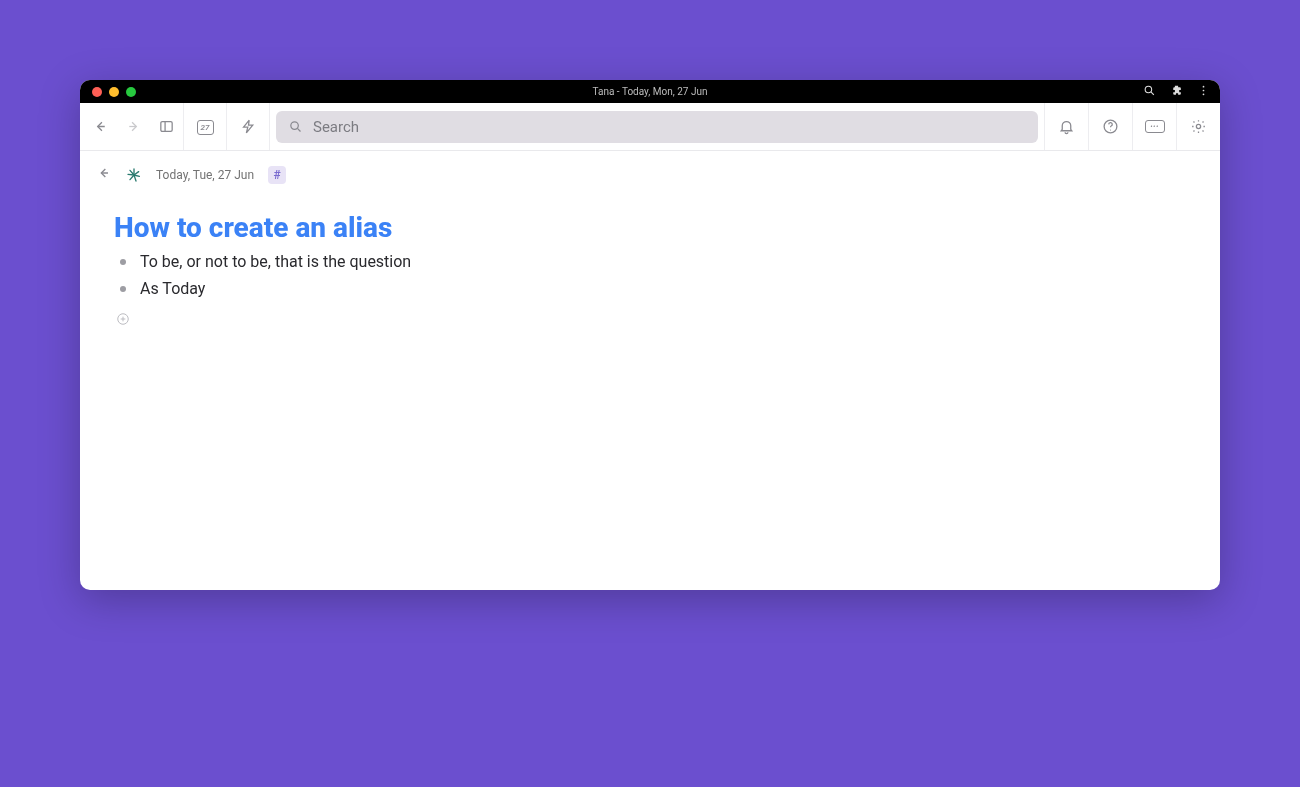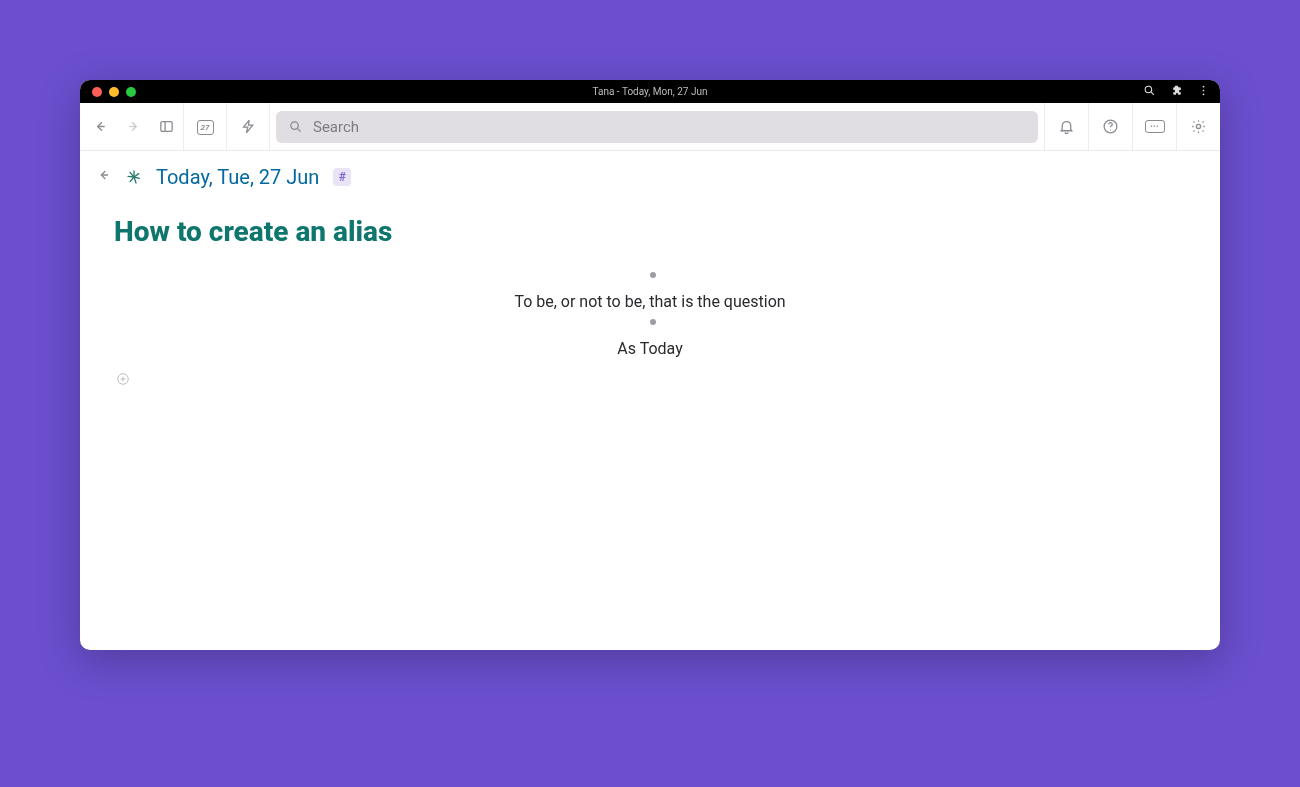--- a/index.html
+++ b/index.html
@@ -97,49 +97,48 @@
     align-items: center;
     gap: 14px;
     padding: 14px 16px 8px 16px;
   }
   .bc-back svg { width:16px; height:16px; stroke:#8a8a90; fill:none; stroke-width:2; }
   .bc-logo {
     width: 16px; height: 16px;
     display: inline-flex; align-items: center; justify-content: center;
   }
   .bc-logo svg { width:16px; height:16px; }
-  .bc-text { color: #0369a1; font-size: 20px; }
+  .bc-text { color: #737373; font-size: 12px; }
   .bc-tag {
     width: 18px; height: 18px;
     background: #e8e3f6;
     color: #7a6bd0;
     border-radius: 4px;
     display: inline-flex;
     align-items: center;
     justify-content: center;
     font-size: 12px;
     font-weight: 600;
   }
 
   .content { padding: 18px 34px 260px 34px; }
   .page-title {
     font-size: 28px;
     font-weight: 800;
-    color: #0f766e;
-    margin-bottom: 20px;
+    color: #3b82f6;
+    margin-bottom: 4px;
   }
   .bullets { list-style: none; padding-left: 0; }
   .bullets li {
     display: flex;
     align-items: center;
     gap: 14px;
     padding: 4px 0;
     font-size: 16px;
     color: #2a2a2e;
-    flex-direction: column;
   }
   .bullet-dot {
     width: 6px; height: 6px; border-radius: 50%;
     background: #9d9da3;
     flex-shrink: 0;
     margin-left: 6px;
   }
   .add-node {
     margin-top: 10px;
     margin-left: 2px;

